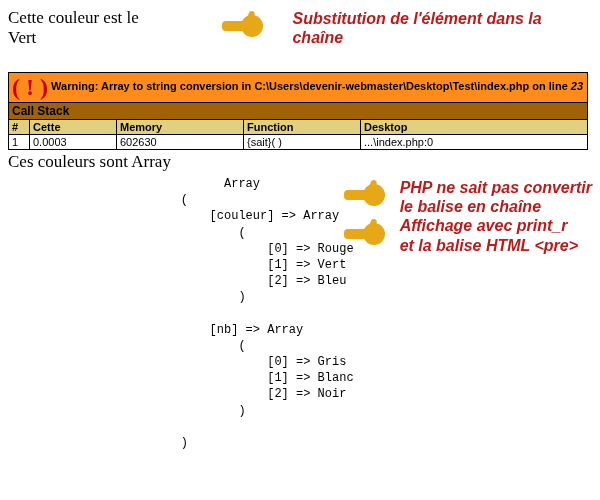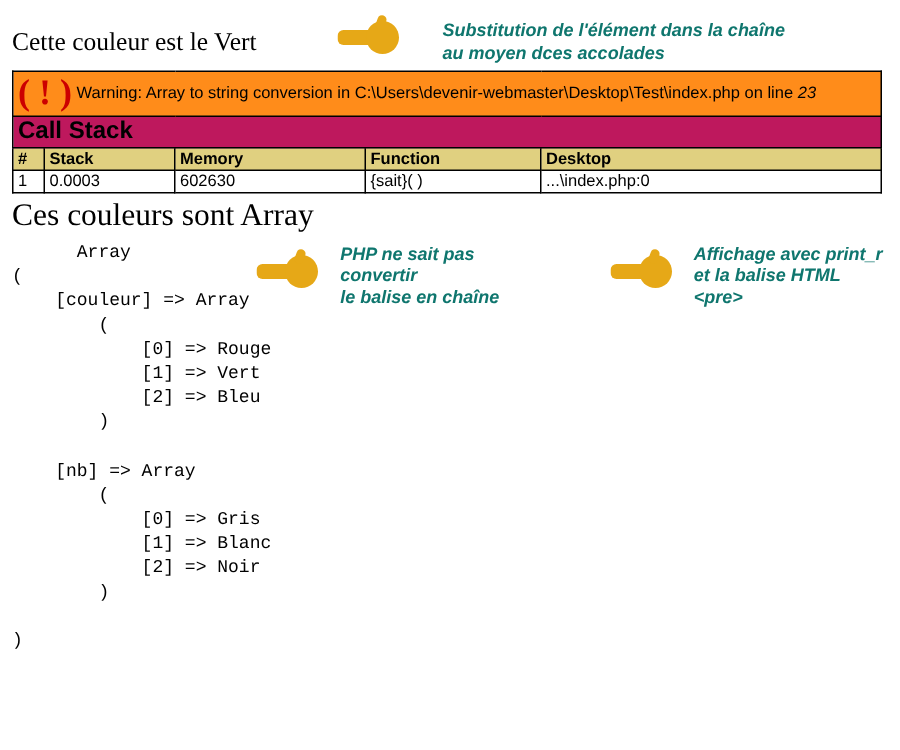--- a/index.html
+++ b/index.html
@@ -8,29 +8,29 @@
     font-family: "Times New Roman", serif;
     font-size: 15px;
     color: #000;
     background: #fff;
     width: 600px;
     box-sizing: border-box;
   }
   .top-line {
     display: flex;
     align-items: center;
-    margin-bottom: 0;
+    margin-bottom: 24px;
     gap: 14px;
   }
   .annot {
-    color: #0f766e;
+    color: #b91c1c;
     font-weight: bold;
     font-style: italic;
     font-family: Arial, sans-serif;
-    font-size: 12px;
+    font-size: 16px;
     line-height: 1.2;
   }
   .hand {
     display: inline-block;
     flex-shrink: 0;
   }
   .xdebug {
     border: 1px solid #000;
     border-collapse: collapse;
     width: 580px;
@@ -47,54 +47,53 @@
     padding: 2px 3px;
   }
   .bang {
     color: #c00;
     font-weight: bold;
     font-family: "Times New Roman", serif;
     font-size: 24px;
     vertical-align: middle;
   }
   .warn-text {
-    font-weight: normal;
+    font-weight: bold;
     font-size: 11px;
   }
   .warn-text .ln { font-style: italic; }
   .cs-title {
-    background: #be185d;
-    font-weight: bold;
-    font-size: 16px;
+    background: #a16207;
+    font-weight: bold;
+    font-size: 12px;
   }
   .cs-head th {
     background: #e0d080;
     font-weight: bold;
     font-size: 11px;
   }
   .body-text {
-    font-size: 21px;
+    font-size: 17px;
     margin: 2px 0 0 0;
   }
   .row2 {
     display: flex;
     align-items: flex-start;
     justify-content: flex-end;
   }
   pre.dump {
     font-family: "Courier New", monospace;
     font-size: 12px;
     line-height: 1.35;
     margin: 4px 0 0 0;
     flex: 0 0 auto;
   }
   .annots-stack {
     display: flex;
-    flex-direction: row;
-    gap: 40px;
+    flex-direction: column;
     margin-top: 6px;
     margin-left: -10px;
   }
   .annot-row {
     display: flex;
     align-items: center;
     gap: 6px;
   }
   .num-r { text-align: right; }
 </style>
@@ -107,40 +106,39 @@
     <svg width="50" height="34" viewBox="0 0 50 34">
         <g fill="#e6a817">
           <rect x="0" y="12" width="26" height="10" rx="4"></rect>
           <circle cx="30" cy="17" r="11"></circle>
           <rect x="26" y="2" width="6" height="10" rx="3" transform="rotate(20 29 7)"></rect>
         </g>
       </svg>
   </span>
   <span class="annot" style="margin-left:6px;">
     <span>Substitution de l'élément dans la chaîne</span><br>
-    <span>au moyen dces accolades</span>
   </span>
 </div>
 
 <table class="xdebug">
   <tbody>
       <tr>
         <td colspan="5" class="xdebug-header">
     <span class="bang">(&nbsp;!&nbsp;)</span>
     <span class="warn-text">
       <span>Warning: Array to string conversion in </span><span>C:\Users\devenir-webmaster\Desktop\Test\index.php</span><span> on line </span><span class="ln">23</span>
     </span>
   </td>
       </tr>
   <tr>
         <td colspan="5" class="cs-title">Call Stack</td>
       </tr>
   <tr class="cs-head">
     <th style="width:14px;">#</th>
-    <th style="width:80px;">Stack</th>
+    <th style="width:80px;">Cette</th>
     <th style="width:120px;">Memory</th>
     <th style="width:110px;">Function</th>
     <th>Desktop</th>
   </tr>
   <tr>
     <td class="num-r">1</td>
     <td class="num-r">0.0003</td>
     <td class="num-r">602630</td>
     <td>{sait}( )</td>
     <td>...\index.php:0</td>

